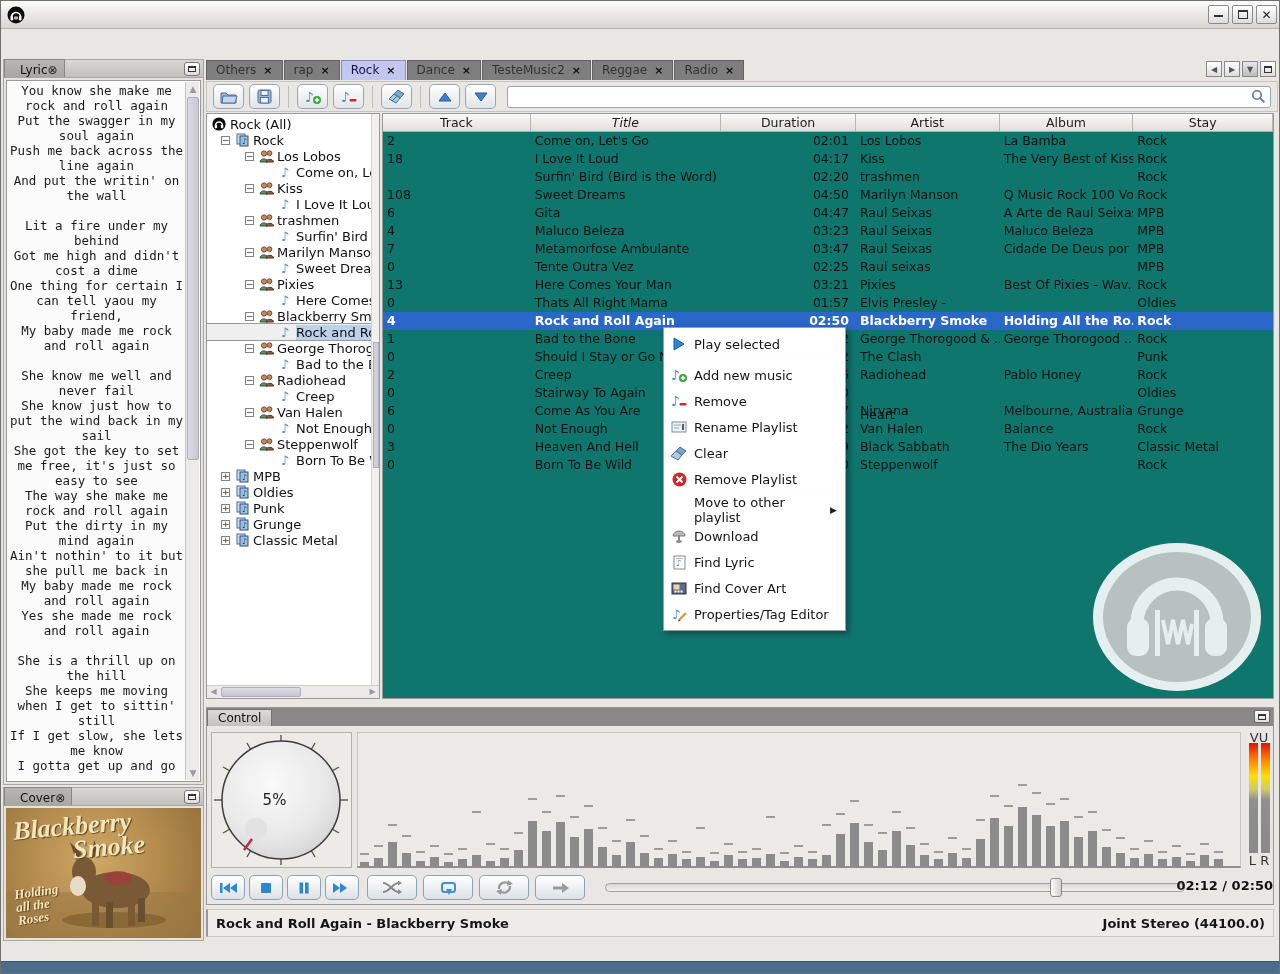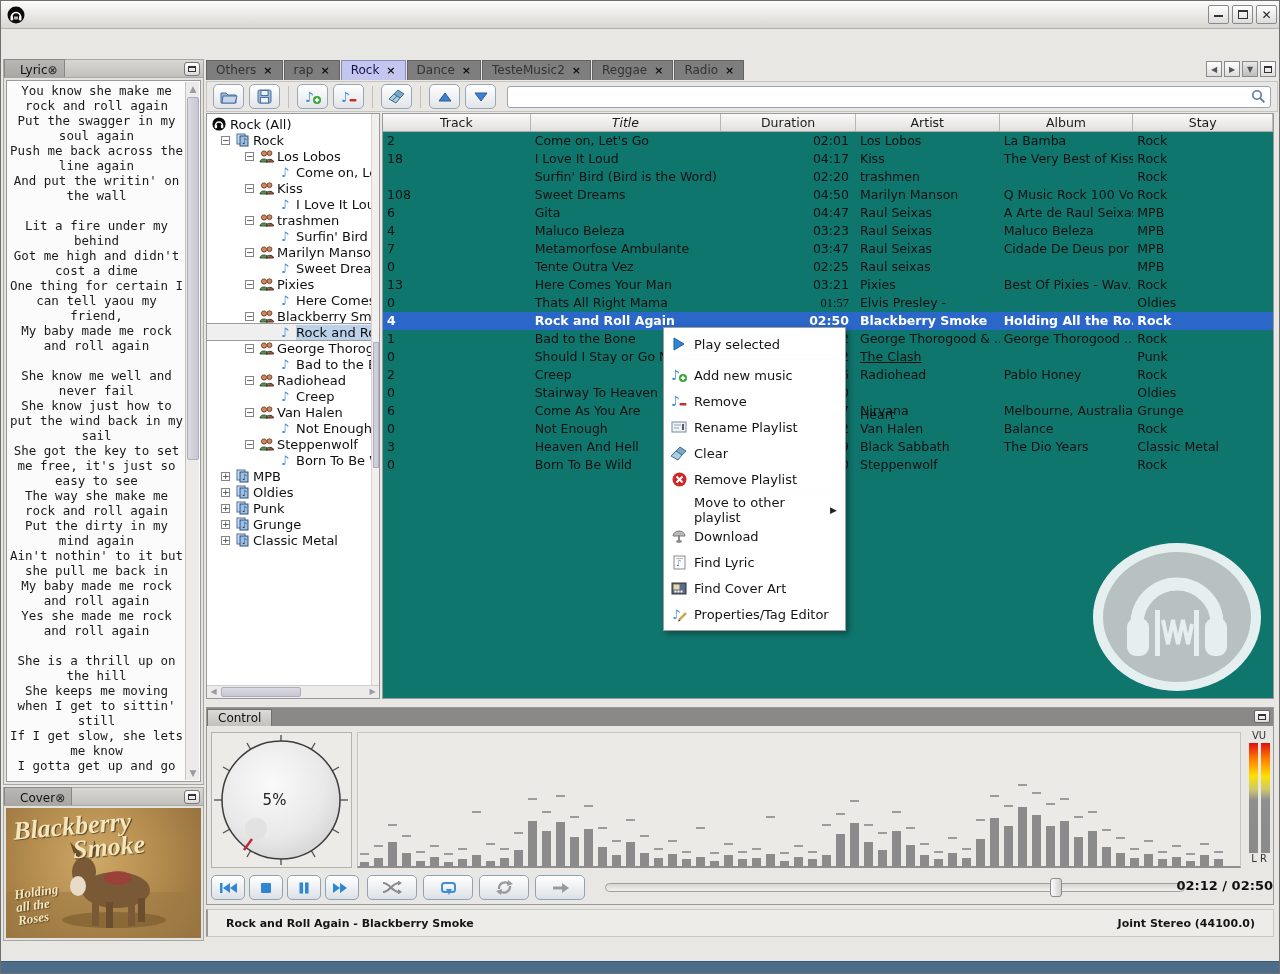--- a/index.html
+++ b/index.html
@@ -126,37 +126,37 @@
   .ctrl-min{position:absolute;right:3px;top:2px;width:16px;height:13px;border:1px solid #666;border-radius:2px;
     background:linear-gradient(#fff,#ddd);display:flex;align-items:center;justify-content:center}
   .ctrl-min i{display:block;width:8px;height:6px;border:1px solid #333;border-top-width:2px}
   .knobbox{position:absolute;left:4px;top:24px;width:141px;height:136px;border:1px solid #b3b1ad;background:#edebe7}
   .specbox{position:absolute;left:150px;top:24px;width:884px;height:136px;border:1px solid #c6c4c0;background:#eceae6;
     display:flex;align-items:flex-end;padding:0 2px;border-bottom:2px solid #8e8e8e}
   .sbar{position:relative;width:9px;margin-right:5px;height:100%;flex:none}
   .sbar .b{position:absolute;left:0;right:0;bottom:0;background:#8b8b8b}
   .sbar .p{position:absolute;left:0;right:0;height:2px;background:#9c9c9c}
   .vubox{position:absolute;left:1038px;top:22px;width:28px;height:140px;text-align:center}
-  .vulbl{font-size:10px;color:#333;height:13px}
+  .vulbl{font-size:13px;color:#333;height:13px}
   .vubars{display:flex;gap:3px;justify-content:center;height:110px}
   .vubar{width:9px;height:100%;background:linear-gradient(#e01010 0%,#ff7a00 14%,#ffe000 30%,#cfc96a 42%,#8f8f8f 52%,#8a8a8a 100%)}
   .btnrow{position:absolute;left:0;top:166px;width:1068px;height:30px}
   .tbtn{position:absolute;top:1px;height:25px;border:1px solid #8fa3b8;border-radius:5px;
     background:linear-gradient(#ffffff,#dde1e6);display:flex;align-items:center;justify-content:center}
   .progress{position:absolute;left:398px;top:6px;width:580px;height:15px}
   .ptrack{position:absolute;left:0;right:0;top:3px;height:9px;border:1px solid #a2a09c;border-radius:5px;
     background:linear-gradient(#d7d5d1,#f4f2ee)}
   .pthumb{position:absolute;top:-2px;width:12px;height:19px;border:1px solid #8a8a8a;border-radius:3px;
     background:linear-gradient(90deg,#fcfcfc,#d2d0cc)}
   .timelbl{position:absolute;right:2px;top:4px;font-size:13px;font-weight:bold;color:#111}
 
   
   .statusstrip{position:absolute;left:205px;top:908px;width:1068px;height:28px;background:#edece9;
     border:1px solid #c9c7c3;border-left:2px solid #9a9895;display:flex;align-items:center;justify-content:space-between;
-    padding:0 18px;font-size:11px;font-weight:bold;color:#151515}
+    padding:0 8px;font-size:13px;font-weight:bold;color:#151515}
   .bottomstrip{position:absolute;left:0;bottom:0;width:1280px;height:12px;background:#4c6d89;border-top:1px solid #3a5871}
 </style>
 </head>
 <body>
 
 <div class="screen">
 
   <div class="titlebar">
     <svg class="app-logo" viewBox="0 0 36 36">
       <circle cx="18" cy="18" r="17" fill="#0c0c0c"></circle>
@@ -704,21 +704,21 @@
           <div class="td" style="width: 148px;">13</div>
           <div class="td" style="width: 191px;">Here Comes Your Man</div>
           <div class="td dur" style="width: 135px;">03:21</div>
           <div class="td" style="width: 144px;">Pixies</div>
           <div class="td" style="width: 134px;">Best Of Pixies - Wav...</div>
           <div class="td" style="width: 140px;">Rock</div>
         </div>
         <div class="trow">
           <div class="td" style="width: 148px;">0</div>
           <div class="td" style="width: 191px;">Thats All Right Mama</div>
-          <div class="td dur" style="width: 135px; font-family: Liberation Serif, serif;">01:57</div>
+          <div class="td dur" style="width: 135px;">01:57</div>
           <div class="td" style="width: 144px;">Elvis Presley -</div>
           <div class="td" style="width: 134px;"></div>
           <div class="td" style="width: 140px;">Oldies</div>
         </div>
         <div class="trow sel">
           <div class="td" style="width: 148px;">4</div>
           <div class="td" style="width: 191px;">Rock and Roll Again</div>
           <div class="td dur" style="width: 135px;">02:50</div>
           <div class="td" style="width: 144px;">Blackberry Smoke</div>
           <div class="td" style="width: 134px;">Holding All the Ro...</div>
@@ -729,35 +729,35 @@
           <div class="td" style="width: 191px;">Bad to the Bone</div>
           <div class="td dur" style="width: 135px;">2</div>
           <div class="td" style="width: 144px;">George Thorogood &amp; ...</div>
           <div class="td" style="width: 134px;">George Thorogood ...</div>
           <div class="td" style="width: 140px;">Rock</div>
         </div>
         <div class="trow">
           <div class="td" style="width: 148px;">0</div>
           <div class="td" style="width: 191px;">Should I Stay or Go Now</div>
           <div class="td dur" style="width: 135px;">2</div>
-          <div class="td" style="width: 144px; text-decoration: underline;">The Clash</div>
+          <div class="td" style="width: 144px;">The Clash</div>
           <div class="td" style="width: 134px;"></div>
           <div class="td" style="width: 140px;">Punk</div>
         </div>
         <div class="trow">
           <div class="td" style="width: 148px;">2</div>
           <div class="td" style="width: 191px;">Creep</div>
           <div class="td dur" style="width: 135px;">6</div>
           <div class="td" style="width: 144px;">Radiohead</div>
           <div class="td" style="width: 134px;">Pablo Honey</div>
           <div class="td" style="width: 140px;">Rock</div>
         </div>
         <div class="trow">
           <div class="td" style="width: 148px;">0</div>
-          <div class="td" style="width: 191px;">Stairway To Heaven</div>
+          <div class="td" style="width: 191px;">Stairway To Again</div>
           <div class="td dur" style="width: 135px;">0</div>
           <div class="td" style="width: 144px; margin-top: 44px;">Heart</div>
           <div class="td" style="width: 134px;"></div>
           <div class="td" style="width: 140px;">Oldies</div>
         </div>
         <div class="trow">
           <div class="td" style="width: 148px;">6</div>
           <div class="td" style="width: 191px;">Come As You Are</div>
           <div class="td dur" style="width: 135px;">7</div>
           <div class="td" style="width: 144px;">Nirvana</div>

